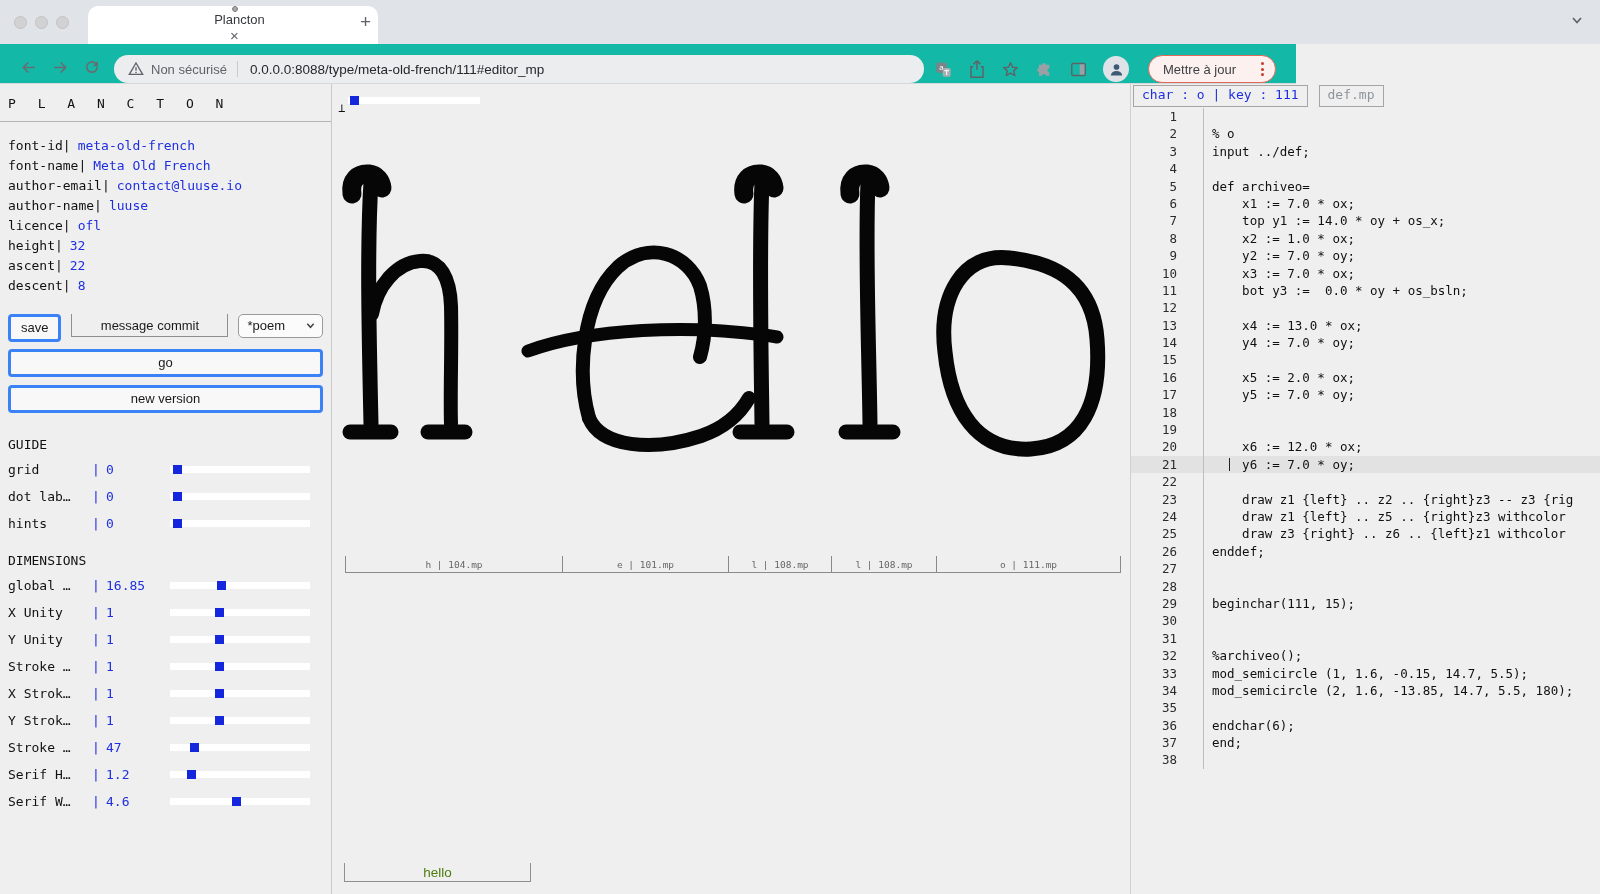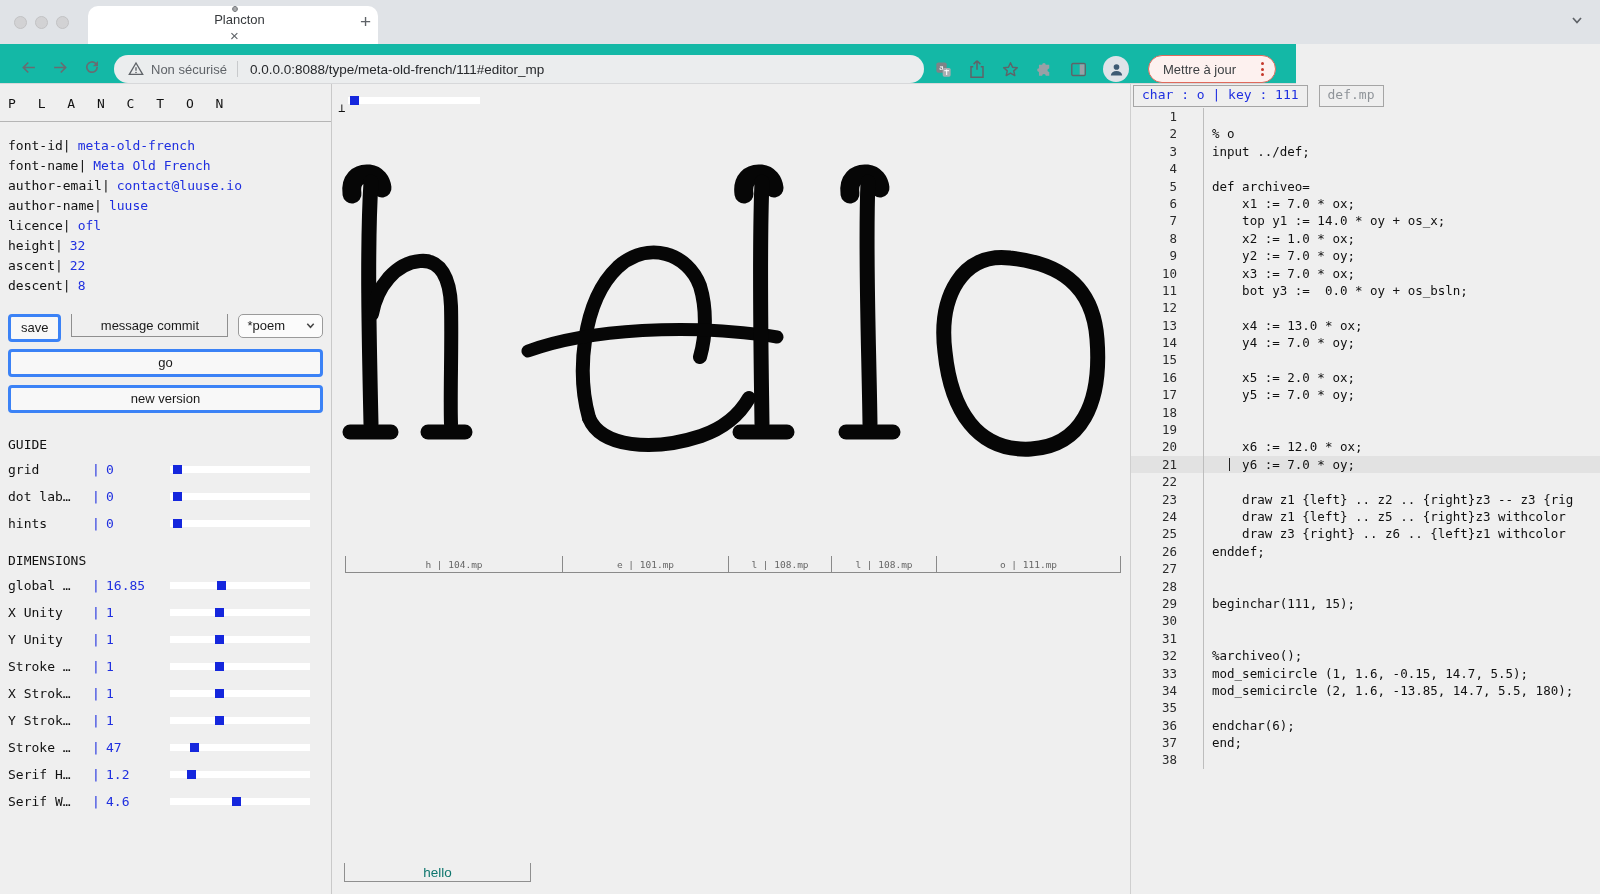--- a/index.html
+++ b/index.html
@@ -69,21 +69,21 @@
   .baseline-icon { position:absolute; left:5px; top:17px; font-family:"DejaVu Sans Mono",monospace;
                    font-size:12px; color:#111; }
   .hello-svg { position:absolute; left:7px; top:11px; }
   .ruler { position:absolute; left:12px; top:472px; width:776px; height:17px; display:flex;
            border-bottom:1px solid #8a8a8a; }
   .ruler-seg { border-left:1px solid #8a8a8a; display:flex; align-items:flex-end; justify-content:center;
                font-family:"DejaVu Sans Mono",monospace; font-size:9.5px; color:#666; padding-bottom:2px; }
   .ruler-seg:last-child { border-right:1px solid #8a8a8a; }
   .preview-input { position:absolute; left:11px; top:779px; width:187px; height:19px;
                    border:1px solid #8f8f8f; border-top:none; display:flex; align-items:center;
-                   justify-content:center; font-size:13.5px; color:#0f766e; }
+                   justify-content:center; font-size:13.5px; color:#4d7c0f; }
 
   
   .editor { position:absolute; right:0; top:0; width:470px; height:810px; border-left:1px solid #cfcfcf;
             font-family:"DejaVu Sans Mono",monospace; }
   .editor-tabs { display:flex; gap:11px; padding:1px 0 0 2px; height:23px; }
   .etab { border:1px solid #a5a5a5; font-size:13px; padding:1px 8px 2px; white-space:nowrap; }
   .etab.active { color:#1f2fe0; }
   .etab.secondary { color:#8f9499; }
   .code { margin-top:1px; }
   .code-row { display:flex; height:17.4px; line-height:17.4px; font-size:12.5px; position:relative; }

